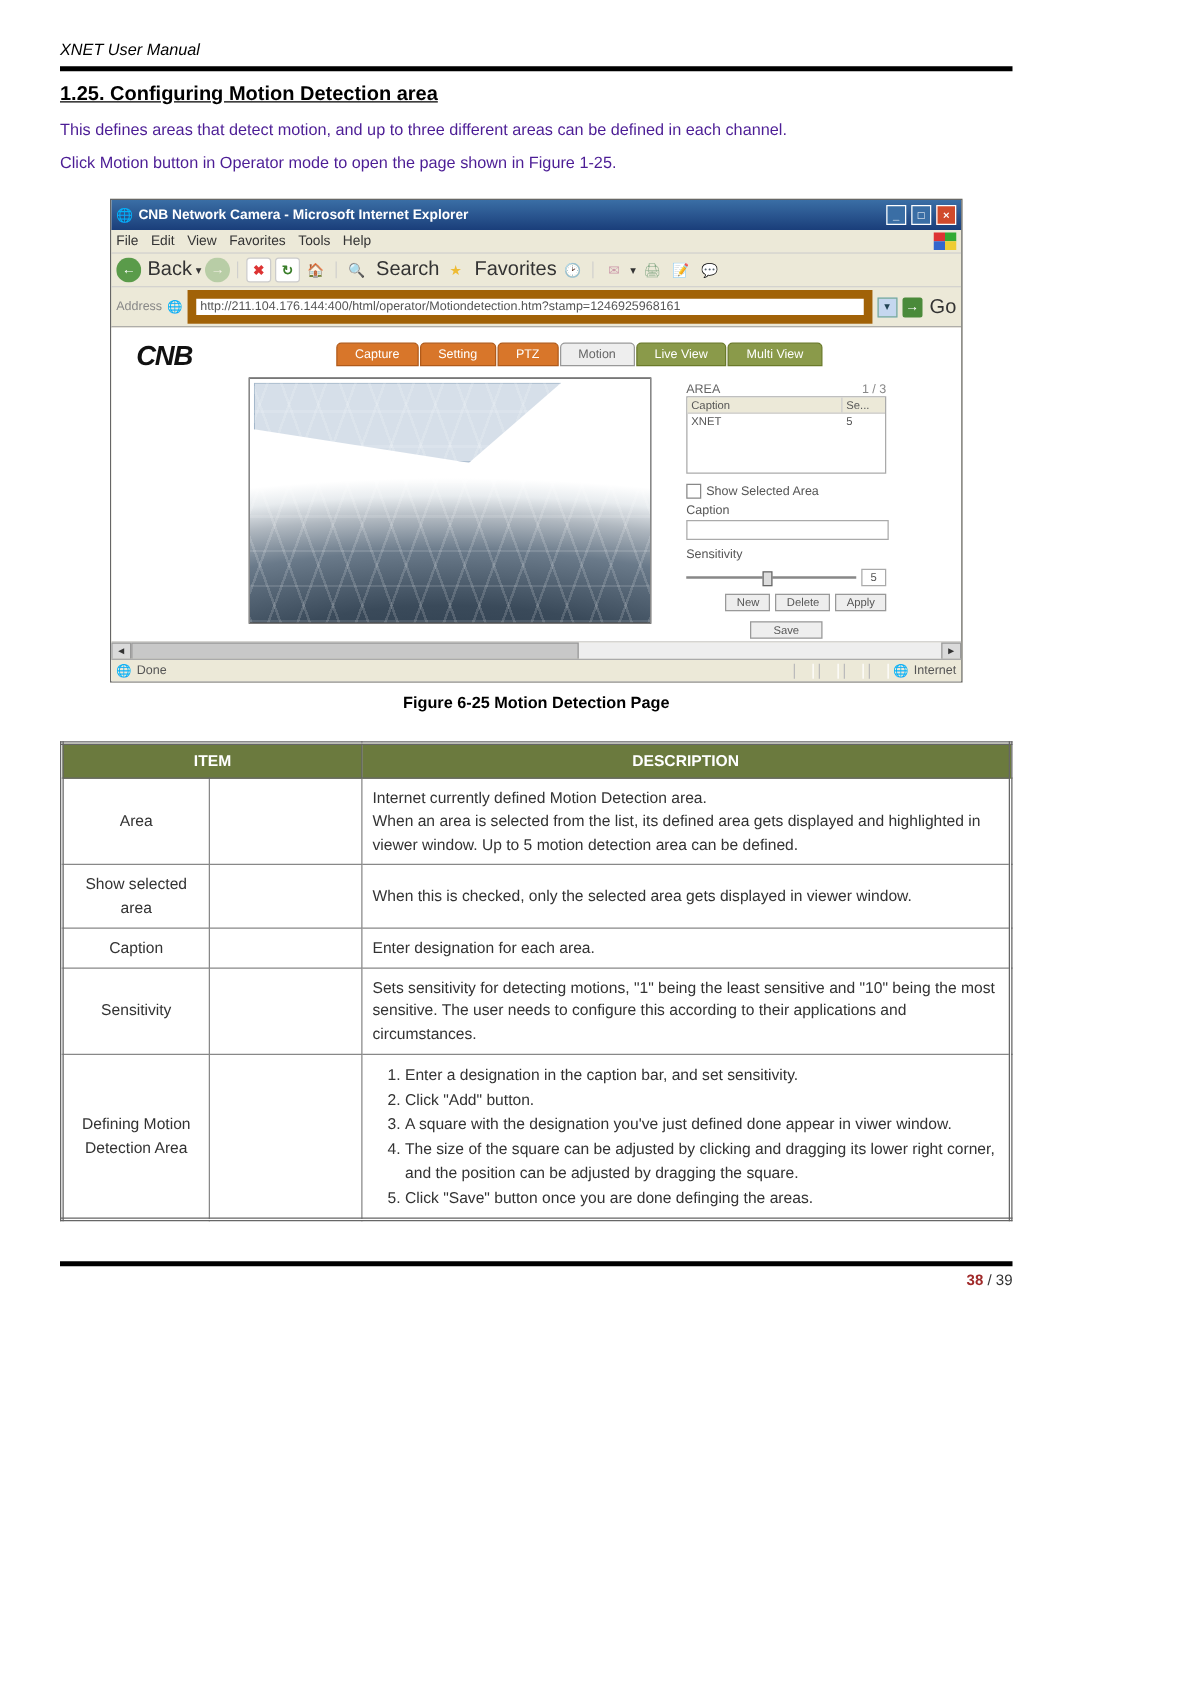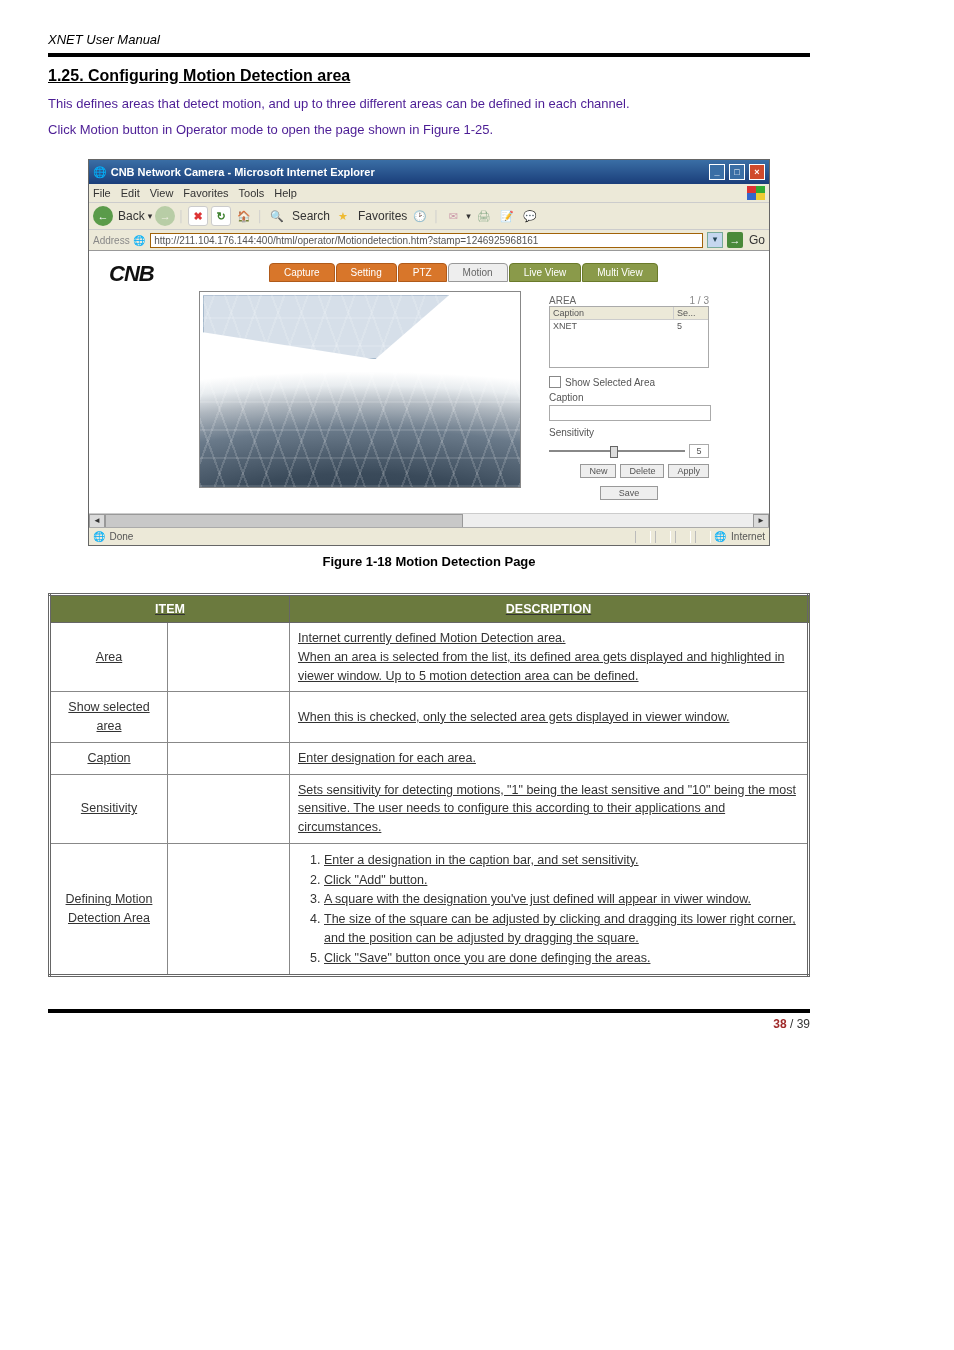--- a/index.html
+++ b/index.html
@@ -90,35 +90,35 @@
     border-radius: 3px;
     display: inline-flex; align-items: center; justify-content: center;
     font-size: 11px;
     border: 1px solid transparent;
   }
   .tb-back { background: #5a9b4a; color: #fff; border-radius: 50%; font-weight: bold;}
   .tb-fwd { background: #5a9b4a; color: #fff; border-radius: 50%; opacity: 0.35;}
   .tb-stop { background: #fff; border: 1px solid #ccc; color: #d33; font-weight: bold;}
   .tb-refresh { background: #fff; border: 1px solid #ccc; color: #3a7e2a; font-weight: bold;}
   .tb-home { color: #3a6ea5;}
-  .tb-text { font-size: 12px; color: #333; margin-left: 2px;}
+  .tb-text { font-size: 16px; color: #333; margin-left: 2px;}
   .addrbar {
     font-size: 10px;
     padding: 2px 4px;
     display: flex;
     gap: 4px;
     align-items: center;
     background: #ece9d8;
     border-bottom: 1px solid #999;
   }
   .addrbar .addr-label { color: #888;}
   .addrbar .urlbox {
     flex: 1;
     background: #fff;
-    border: 1px solid #a16207;
+    border: 7px solid #a16207;
     padding: 1px 3px;
     color: #555;
     font-size: 10px;
     white-space: nowrap;
     overflow: hidden;
   }
   .addrbar .dropdown { width: 14px; height: 14px; background:#c5d7ef; border:1px solid #7a9; text-align:center; font-size:9px; line-height:13px; color:#245;}
   .gobtn {
     width: 16px; height: 16px;
     background: #4a8a3a;
@@ -267,21 +267,20 @@
     font-weight: bold;
     font-size: 13px;
     margin: 8px 0 24px 0;
     color: #000;
   }
   table.info {
     width: 100%;
     border-collapse: collapse;
     border: 3px double #666;
     font-size: 12.5px;
-    text-decoration: underline;
   }
   table.info th {
     background: #6b7a3e;
     color: #fff;
     font-weight: bold;
     padding: 6px 8px;
     text-align: center;
     border: 1px solid #666;
   }
   table.info td {
@@ -443,21 +442,21 @@
     <span class="spacer"></span>
     <span class="status-seg"></span>
       <span class="status-seg"></span>
       <span class="status-seg"></span>
       <span class="status-seg"></span>
     <span>🌐</span>
     <span>Internet</span>
   </div>
 </div>
 
-<div class="figure-caption">Figure 1-18 Motion Detection Page</div>
+<div class="figure-caption">Figure 6-25 Motion Detection Page</div>
 
 <table class="info">
   <tbody>
       <tr>
     <th colspan="2" style="width:205px">ITEM</th>
     <th>DESCRIPTION</th>
   </tr>
   <tr>
     <td class="item">Area</td>
     <td class="blank"></td>
@@ -481,21 +480,21 @@
     <td class="blank"></td>
     <td>Sets sensitivity for detecting motions, "1" being the least sensitive and "10" being the most sensitive. The user needs to configure this according to their applications and circumstances.</td>
   </tr>
   <tr>
     <td class="item">Defining Motion Detection Area</td>
     <td class="blank"></td>
     <td>
       <ol class="steps">
         <li>Enter a designation in the caption bar, and set sensitivity.</li>
         <li>Click "Add" button.</li>
-        <li>A square with the designation you've just defined will appear in viwer window.</li>
+        <li>A square with the designation you've just defined done appear in viwer window.</li>
         <li>The size of the square can be adjusted by clicking and dragging its lower right corner, and the position can be adjusted by dragging the square.</li>
         <li>Click "Save" button once you are done definging the areas.</li>
       </ol>
     </td>
   </tr>
 </tbody>
   </table>
 
 <hr class="footer-rule">
 <div class="page-footer">

